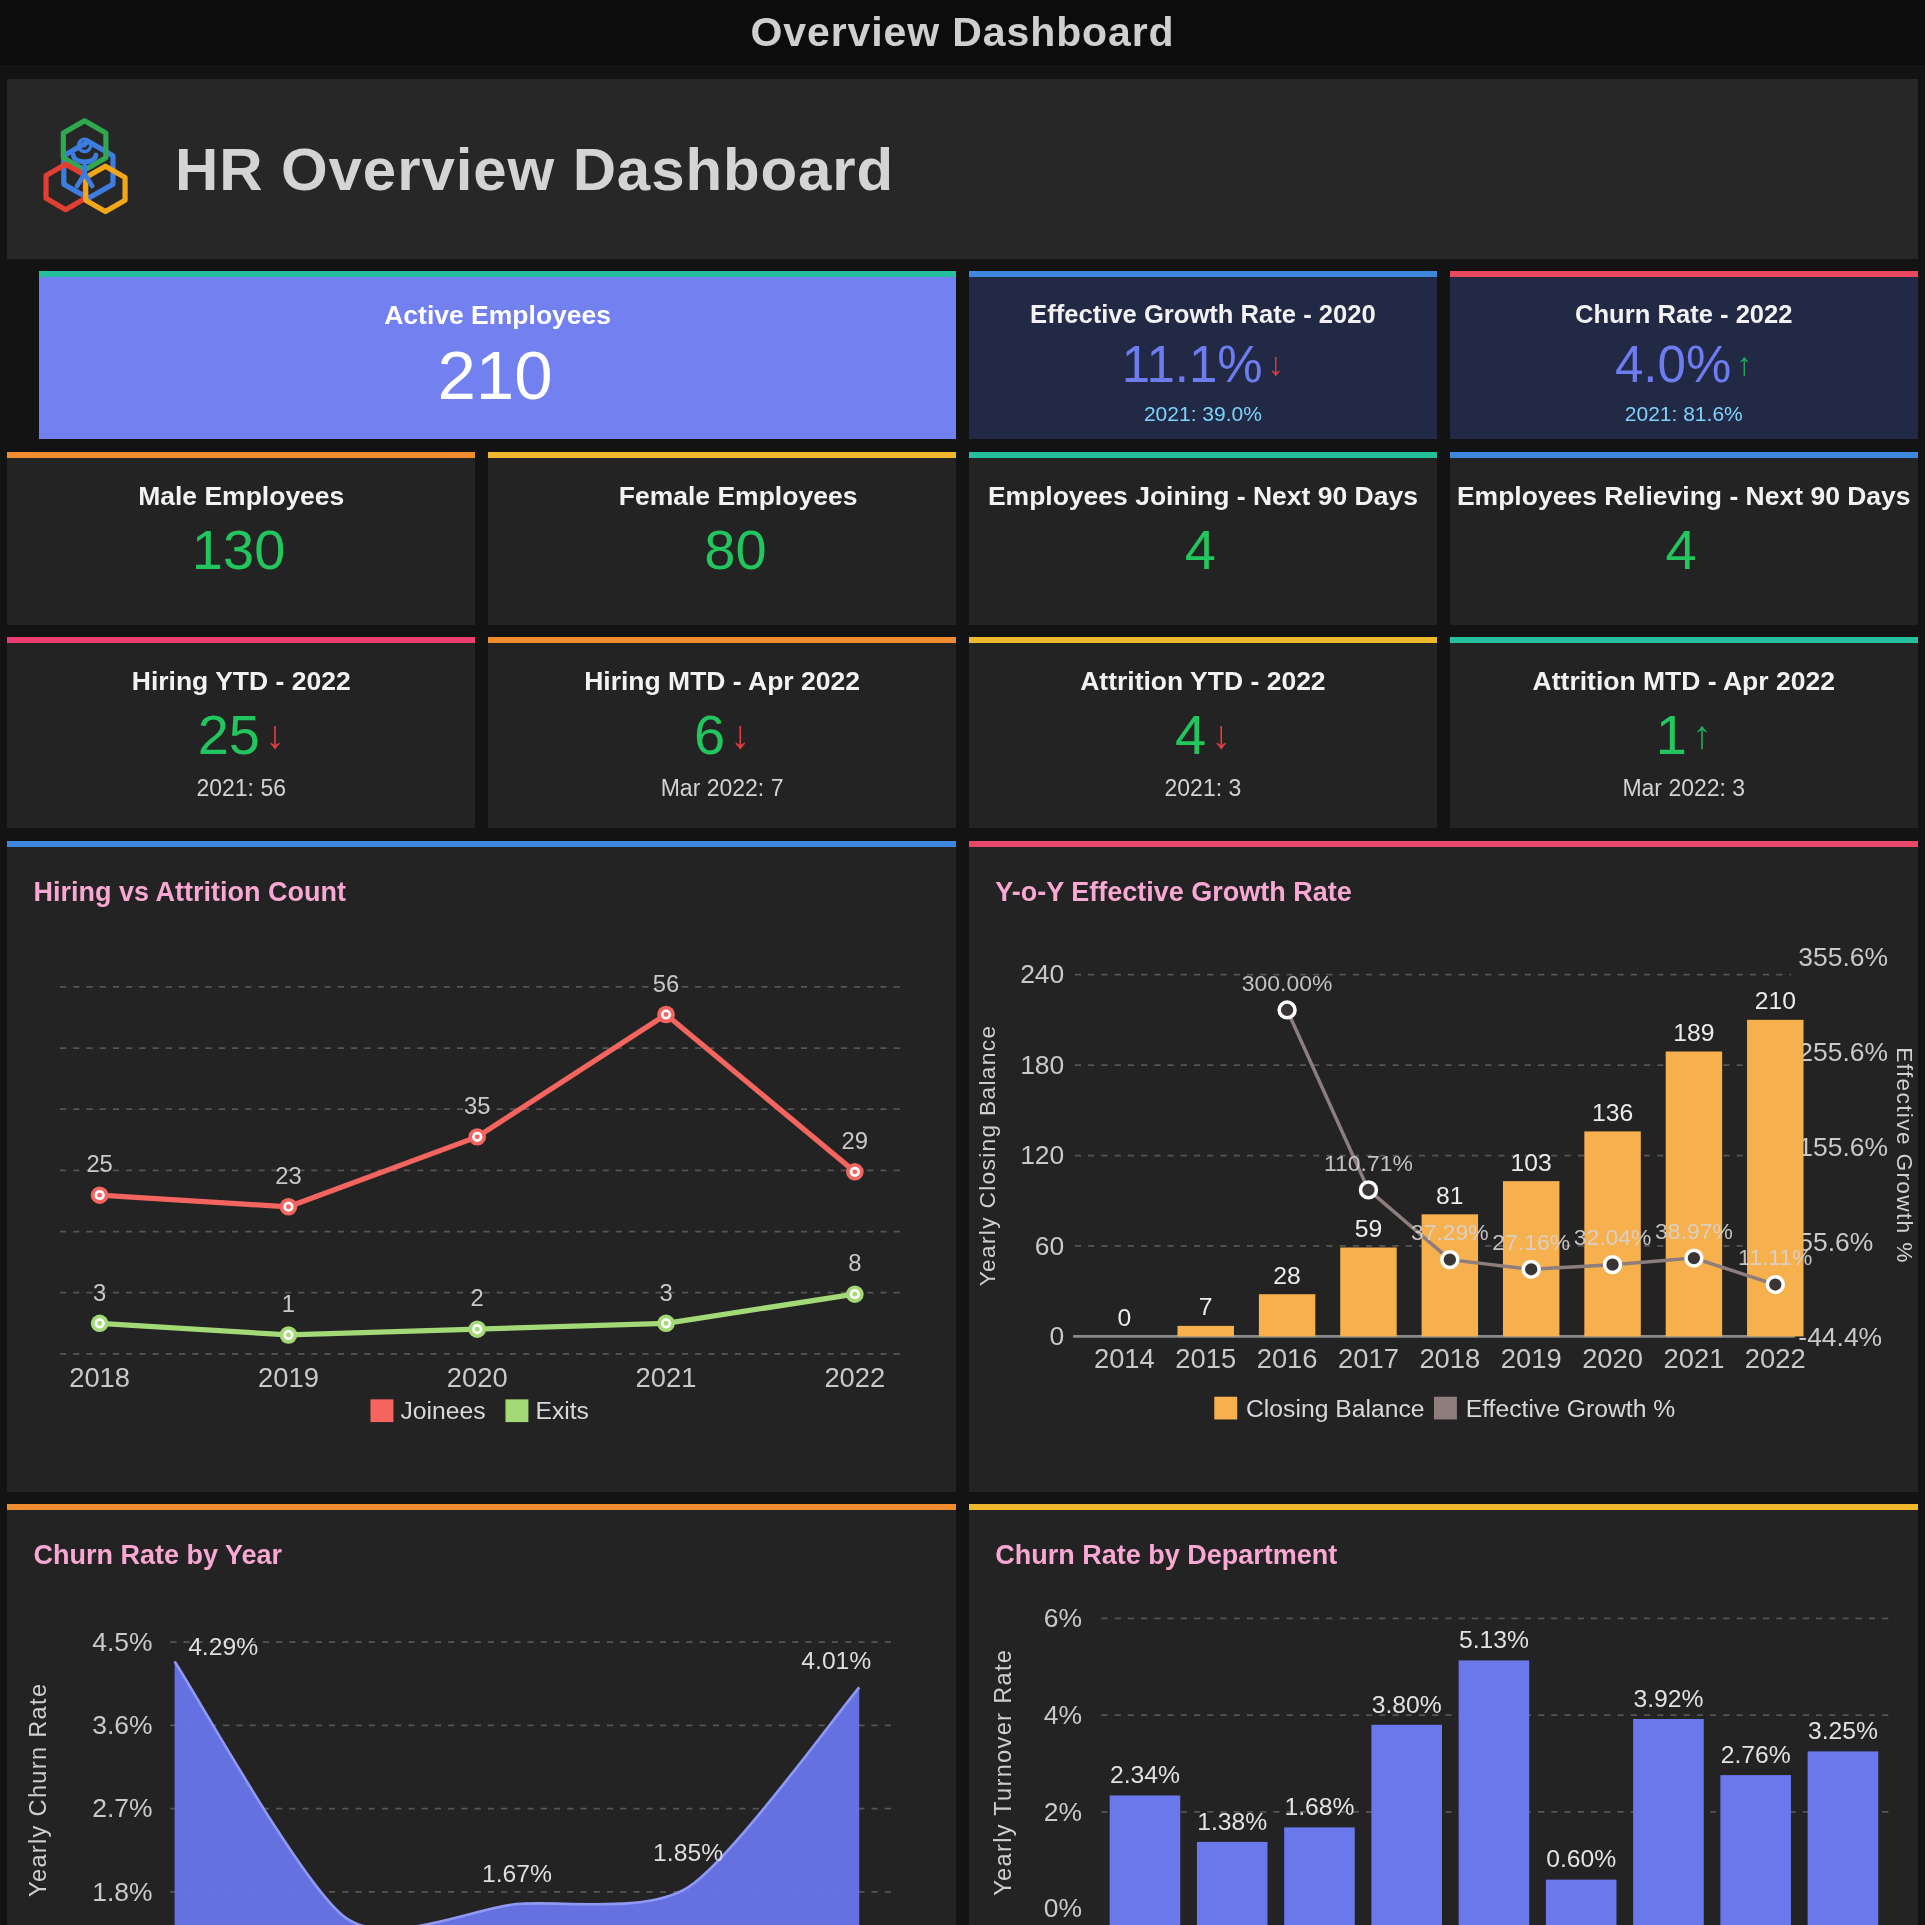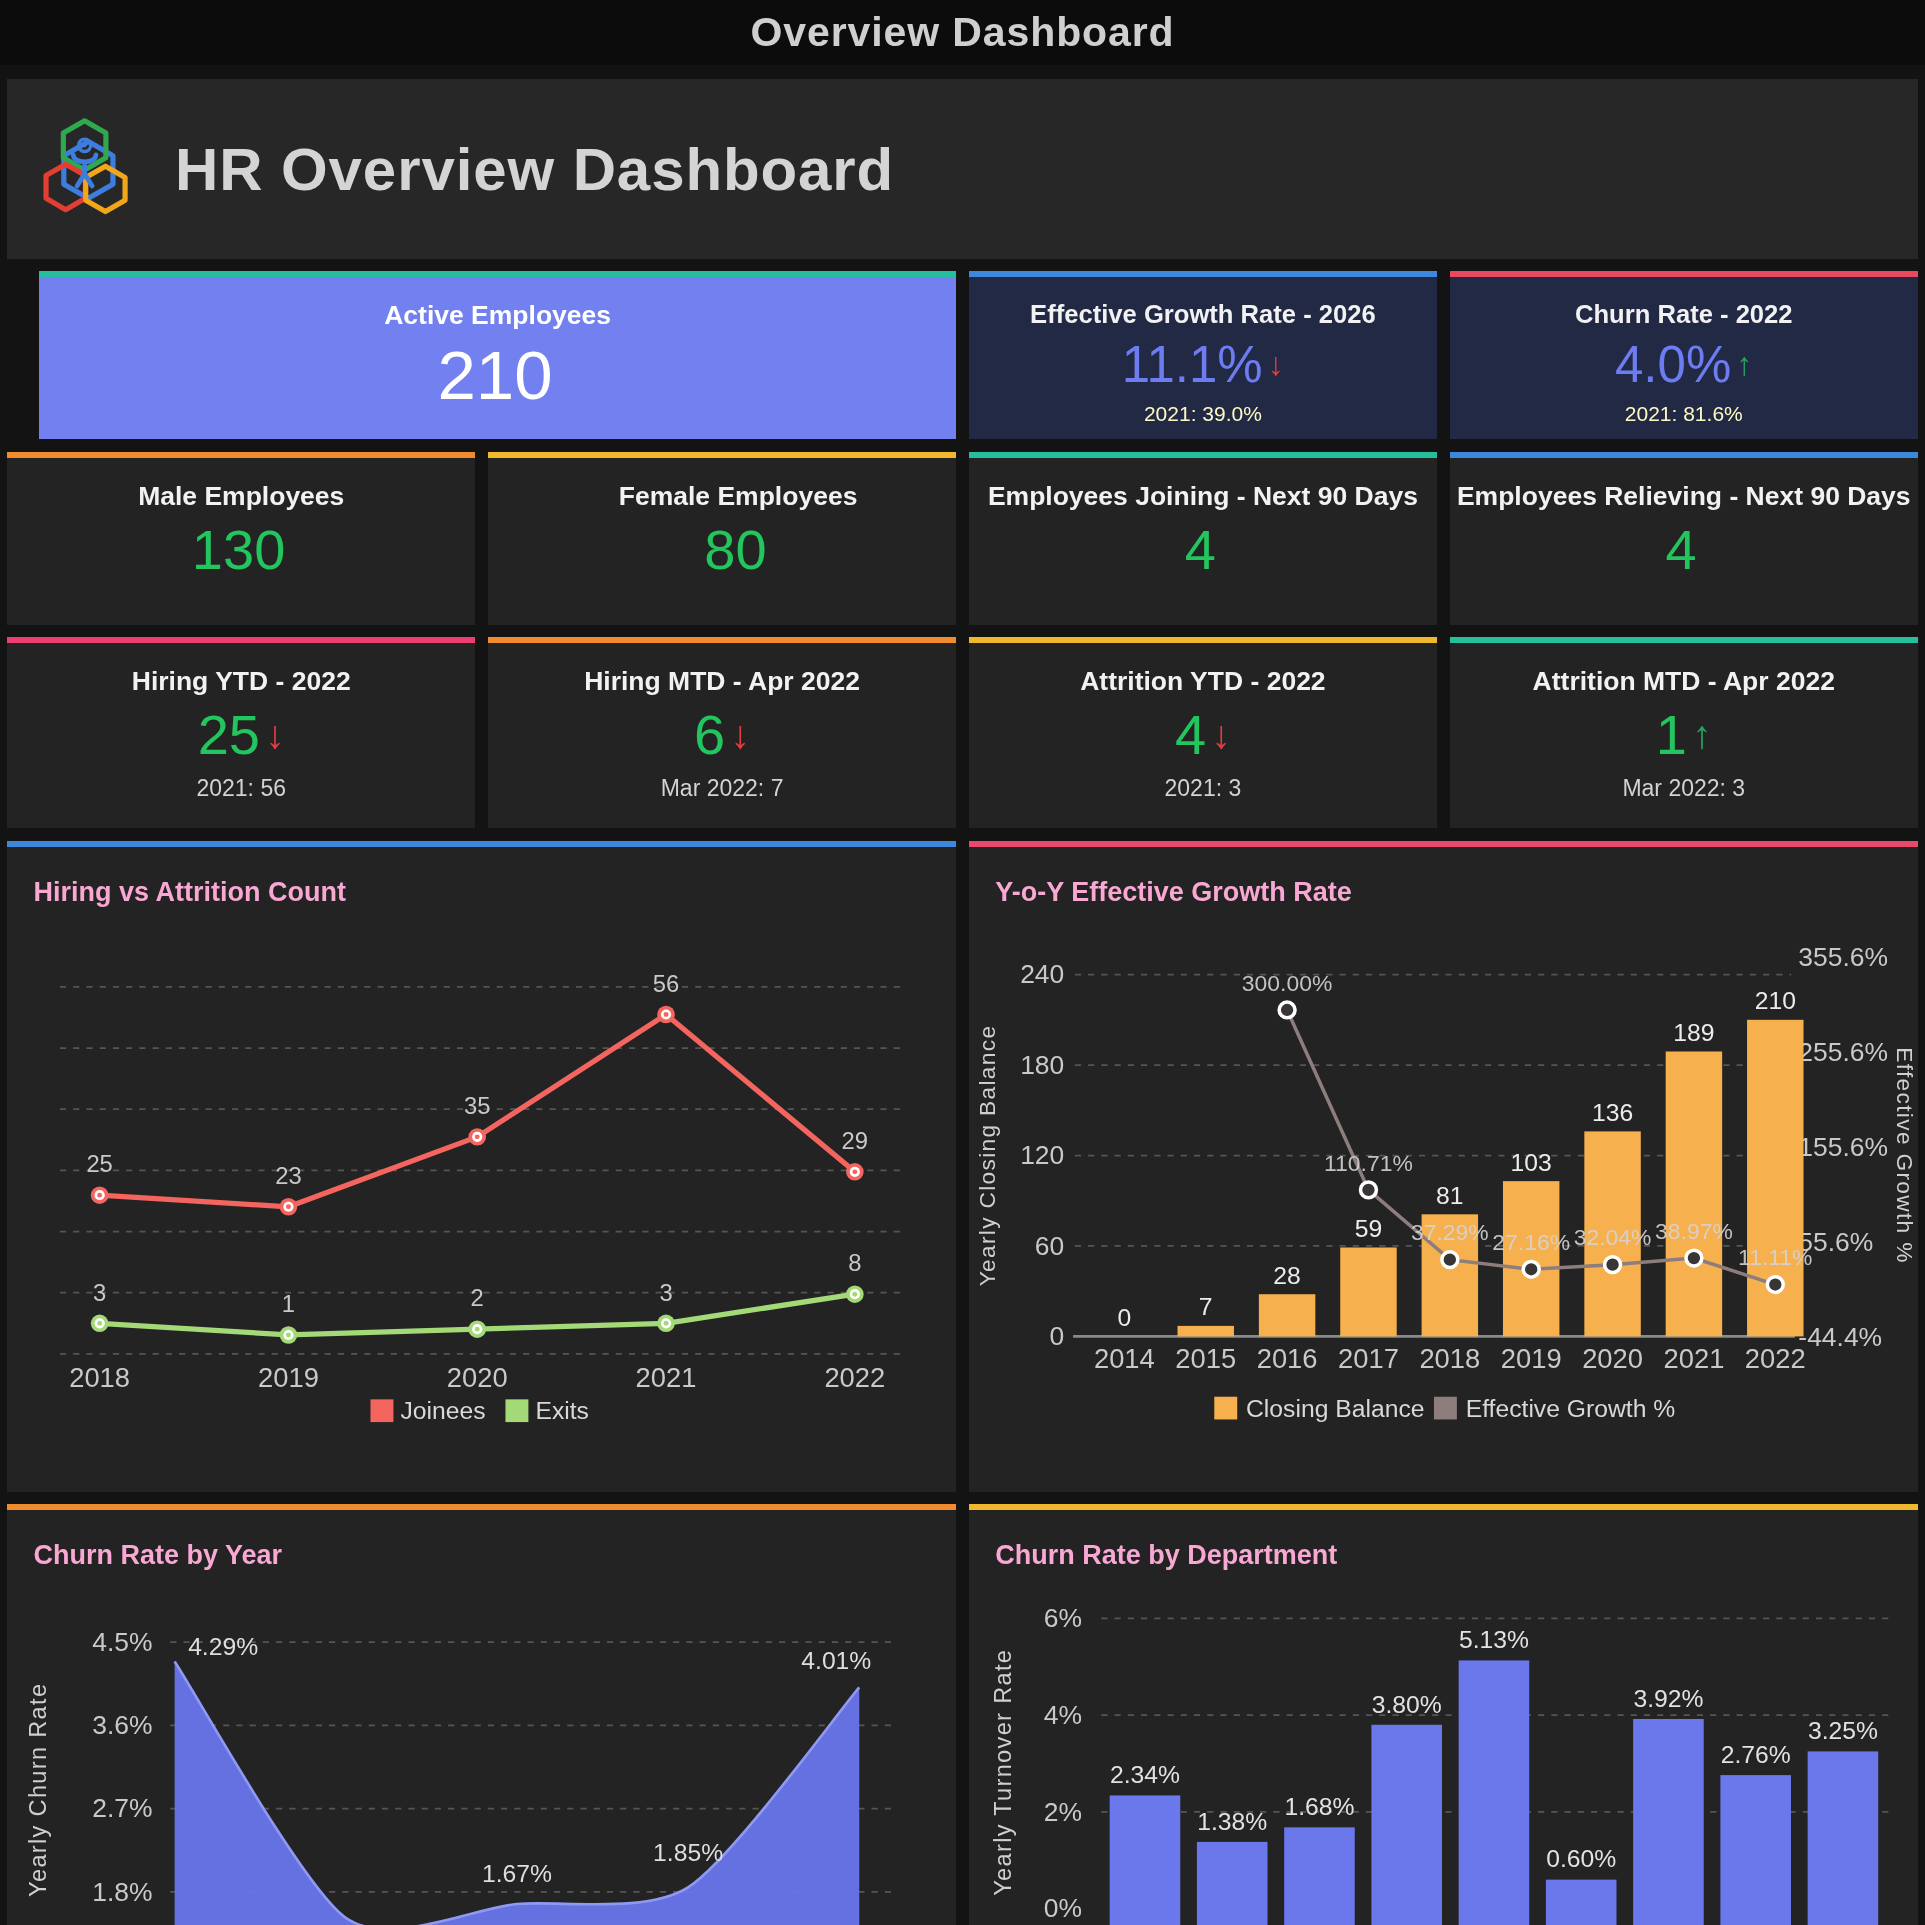--- a/index.html
+++ b/index.html
@@ -19,21 +19,21 @@
   .card .card-value{font-size:56px;color:#22c55e;}
   .card .card-arrow{font-size:39px;margin-left:5.3px;font-weight:bold;}
   .card .card-sub{margin-top:10.6px;font-size:23px;color:#d3d3d3;}
   .card.highlight{background:#7280f0;margin-left:32px;}
   .card.highlight .card-title{color:#ffffff;}
   .card.highlight .card-value{color:#ffffff;font-size:69px;}
   .card.navy{background:#222945;}
   .card.navy .card-title{font-size:25.6px;}
   .card.navy .card-value{font-size:51px;color:#6d7cf0;}
   .card.navy .card-arrow{font-size:32px;}
-  .card.navy .card-sub{font-size:21px;color:#fef9c3;}
+  .card.navy .card-sub{font-size:21px;color:#7dd3fc;}
   .arrow-up{color:#21a65c;}
   .arrow-down{color:#e23c43;}
   .panel{background:#232323;border-top:6.2px solid #555;box-sizing:border-box;position:relative;}
   .panel-title{position:absolute;top:30px;left:26.5px;font-size:27px;font-weight:bold;color:#f9a8d4;z-index:2;}
   .panel svg{position:absolute;left:0;top:0;width:100%;height:100%;}
 </style>
 </head>
 <body>
 
 <div class="topbar">
@@ -56,21 +56,21 @@
 <div class="grid" id="grid">
   <div class="card highlight span2" style="border-top-color: rgb(38, 191, 157);">
     <div class="card-title">Active Employees</div>
     <div class="vrow">
       <span class="card-value">210</span>
         <span class="card-arrow"></span>
     </div>
 
   </div>
     <div class="card navy" style="border-top-color: rgb(61, 135, 220);">
-    <div class="card-title">Effective Growth Rate - 2026</div>
+    <div class="card-title">Effective Growth Rate - 2020</div>
     <div class="vrow">
       <span class="card-value">11.1%</span>
         <span class="card-arrow arrow-down">↓</span>
     </div>
     <div class="card-sub">2021: 39.0%</div>
   </div>
     <div class="card navy" style="border-top-color: rgb(233, 73, 94);">
     <div class="card-title">Churn Rate - 2022</div>
     <div class="vrow">
       <span class="card-value">4.0%</span>

